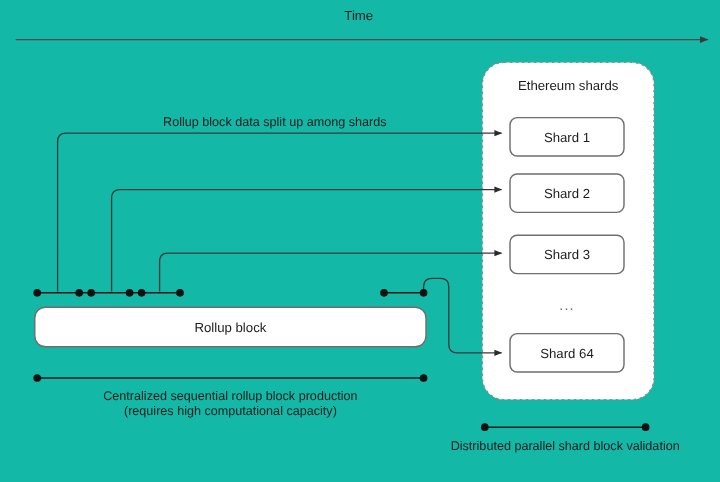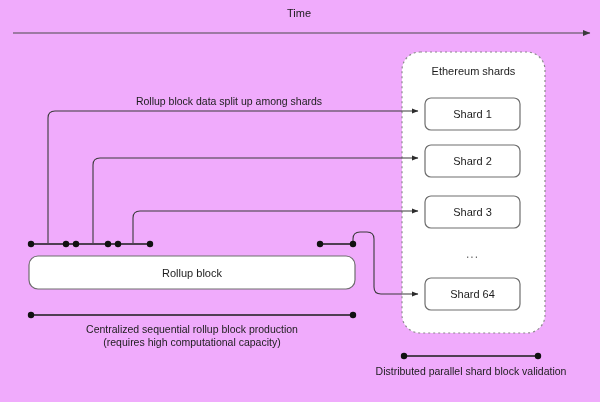--- a/index.html
+++ b/index.html
@@ -10,21 +10,21 @@
   body {
     font-family: "Liberation Sans", sans-serif;
     width: 600px;
     height: 402px;
     overflow: hidden;
   }
   #diagram-root {
     position: relative;
     width: 600px;
     height: 402px;
-    background: #f0abfc;
+    background: #14b8a6;
     text-decoration: underline;
   }
   svg#diagram-canvas {
     position: absolute;
     top: 0;
     left: 0;
     width: 600px;
     height: 402px;
     display: block;
   }

